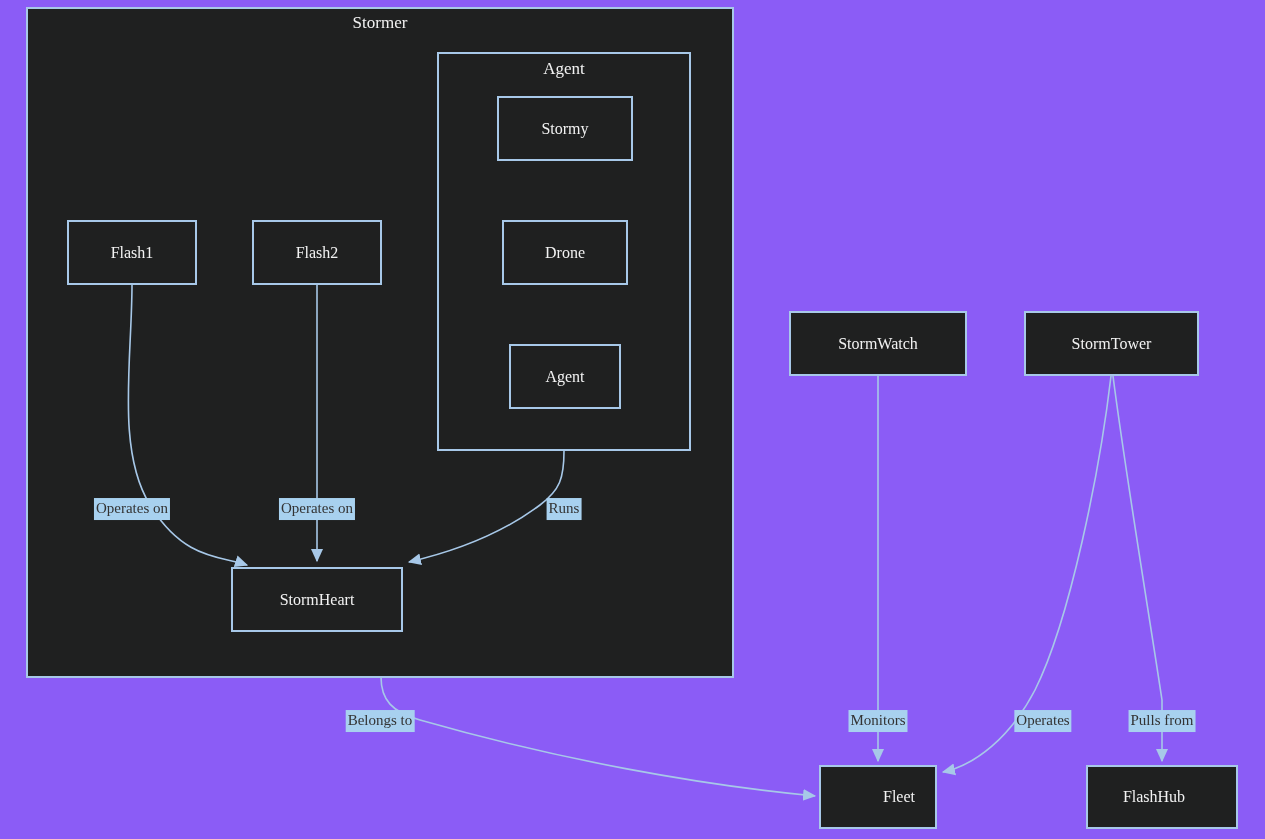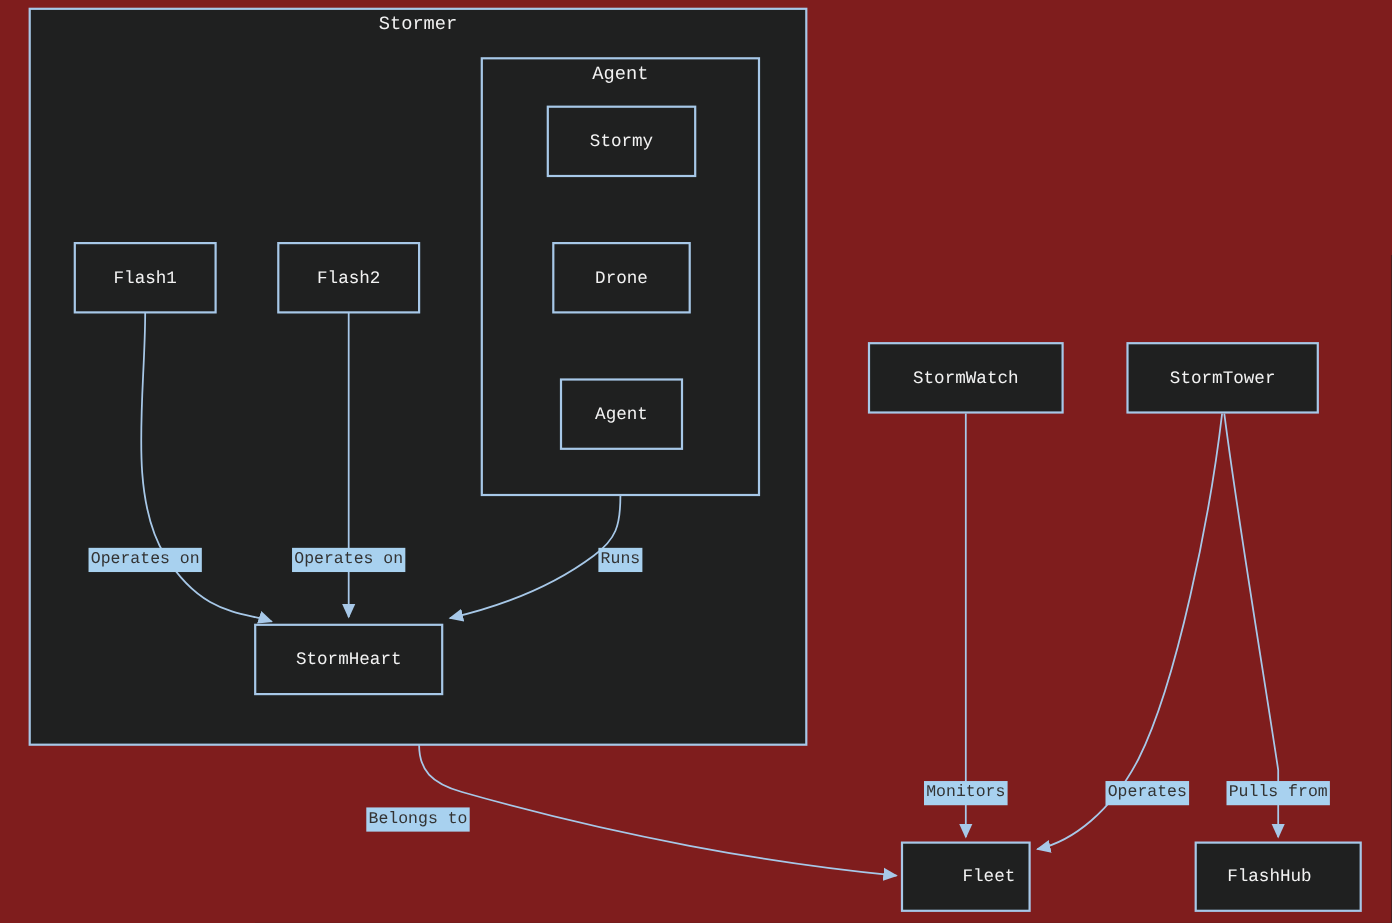--- a/index.html
+++ b/index.html
@@ -5,23 +5,23 @@
 <style>
   html, body {
     margin: 0;
     padding: 0;
     background: #222222;
   }
   #stage {
     position: relative;
     width: 1265px;
     height: 839px;
-    background: #7f1d1d;
+    background: #8b5cf6;
     overflow: hidden;
-    font-family: Liberation Mono, monospace;
+    font-family: Liberation Serif, serif;
   }
   svg.layer {
     position: absolute;
     left: 0;
     top: 0;
     width: 1265px;
     height: 839px;
     overflow: visible;
   }
   .cluster-rect {
@@ -125,21 +125,21 @@
       <div class="node-label" style="left: 317px; top: 599.5px;">StormHeart</div>
       <div class="node-label" style="left: 878px; top: 343.5px;">StormWatch</div>
       <div class="node-label" style="left: 1111.5px; top: 343.5px;">StormTower</div>
       <div class="node-label" style="left: 878px; top: 797px; margin-left: 21px;">Fleet</div>
       <div class="node-label" style="left: 1154px; top: 797px; text-align: right;">FlashHub</div>
     </div>
   <div id="edge-labels">
       <div class="edge-label" style="left: 132px; top: 509px;">Operates on</div>
       <div class="edge-label" style="left: 317px; top: 509px;">Operates on</div>
       <div class="edge-label" style="left: 564px; top: 509px;">Runs</div>
-      <div class="edge-label" style="left: 380px; top: 721px; margin-top: 24px;">Belongs to</div>
+      <div class="edge-label" style="left: 380px; top: 721px;">Belongs to</div>
       <div class="edge-label" style="left: 878px; top: 721px;">Monitors</div>
       <div class="edge-label" style="left: 1043px; top: 721px;">Operates</div>
       <div class="edge-label" style="left: 1162px; top: 721px;">Pulls from</div>
     </div>
   <div id="node-hits">
       <div class="hit" style="left: 498px; top: 97px; width: 134px; height: 63px;"></div>
       <div class="hit" style="left: 503px; top: 221px; width: 124px; height: 63px;"></div>
       <div class="hit" style="left: 510px; top: 345px; width: 110px; height: 63px;"></div>
       <div class="hit" style="left: 68px; top: 221px; width: 128px; height: 63px;"></div>
       <div class="hit" style="left: 253px; top: 221px; width: 128px; height: 63px;"></div>

